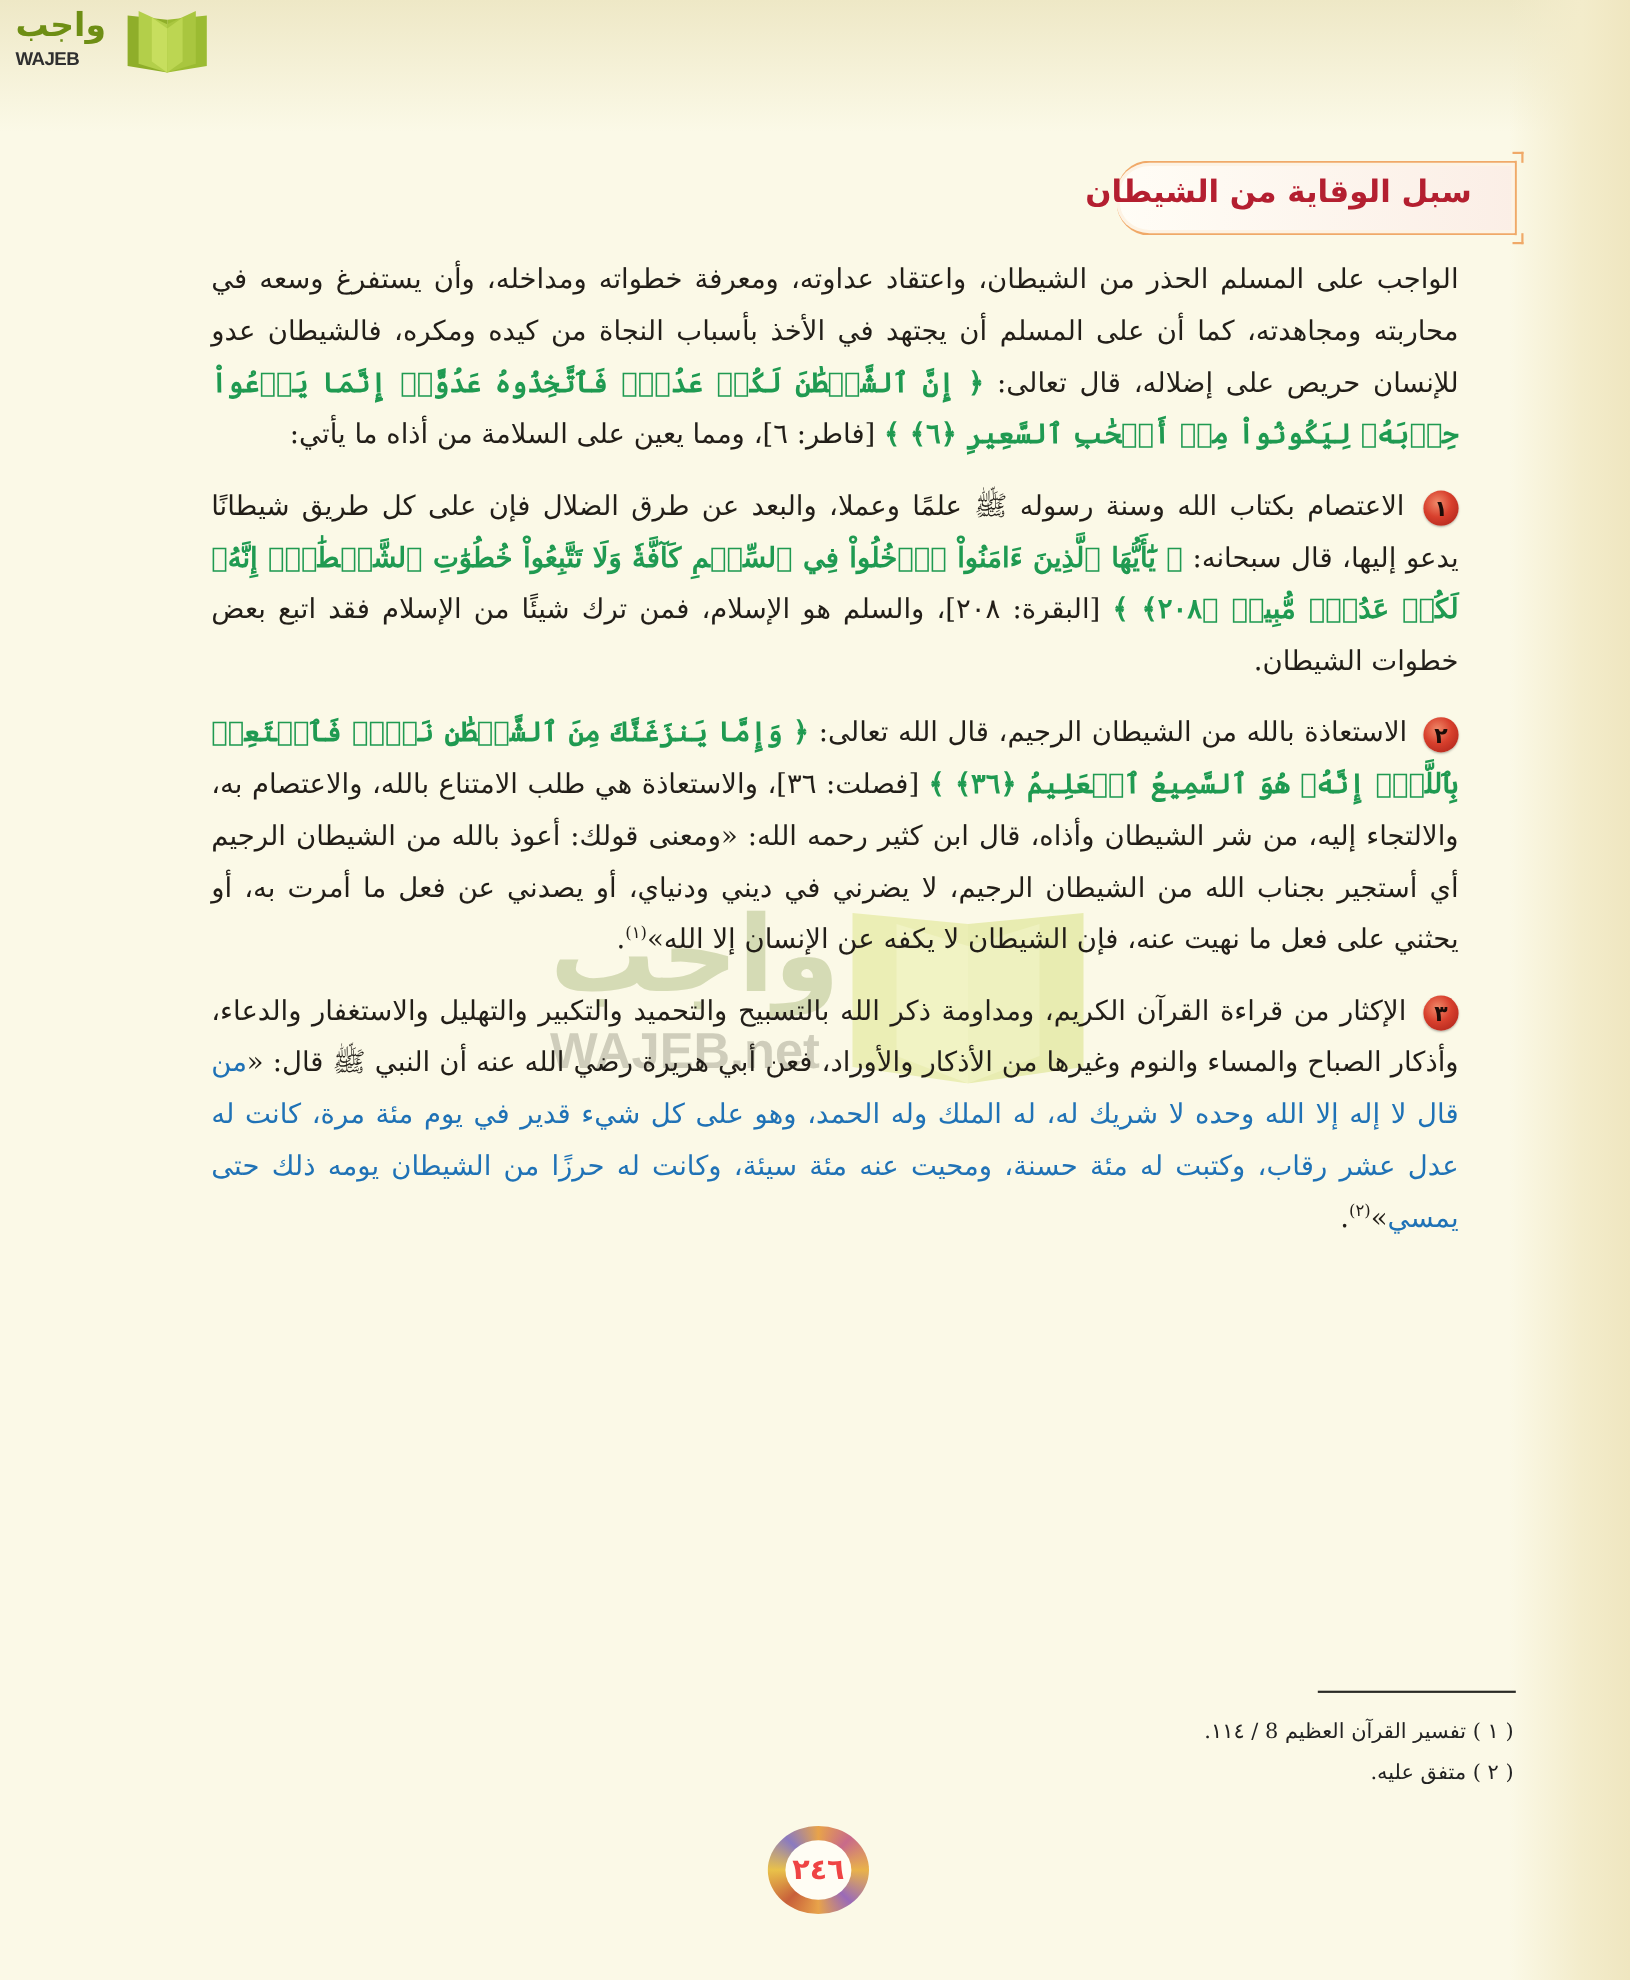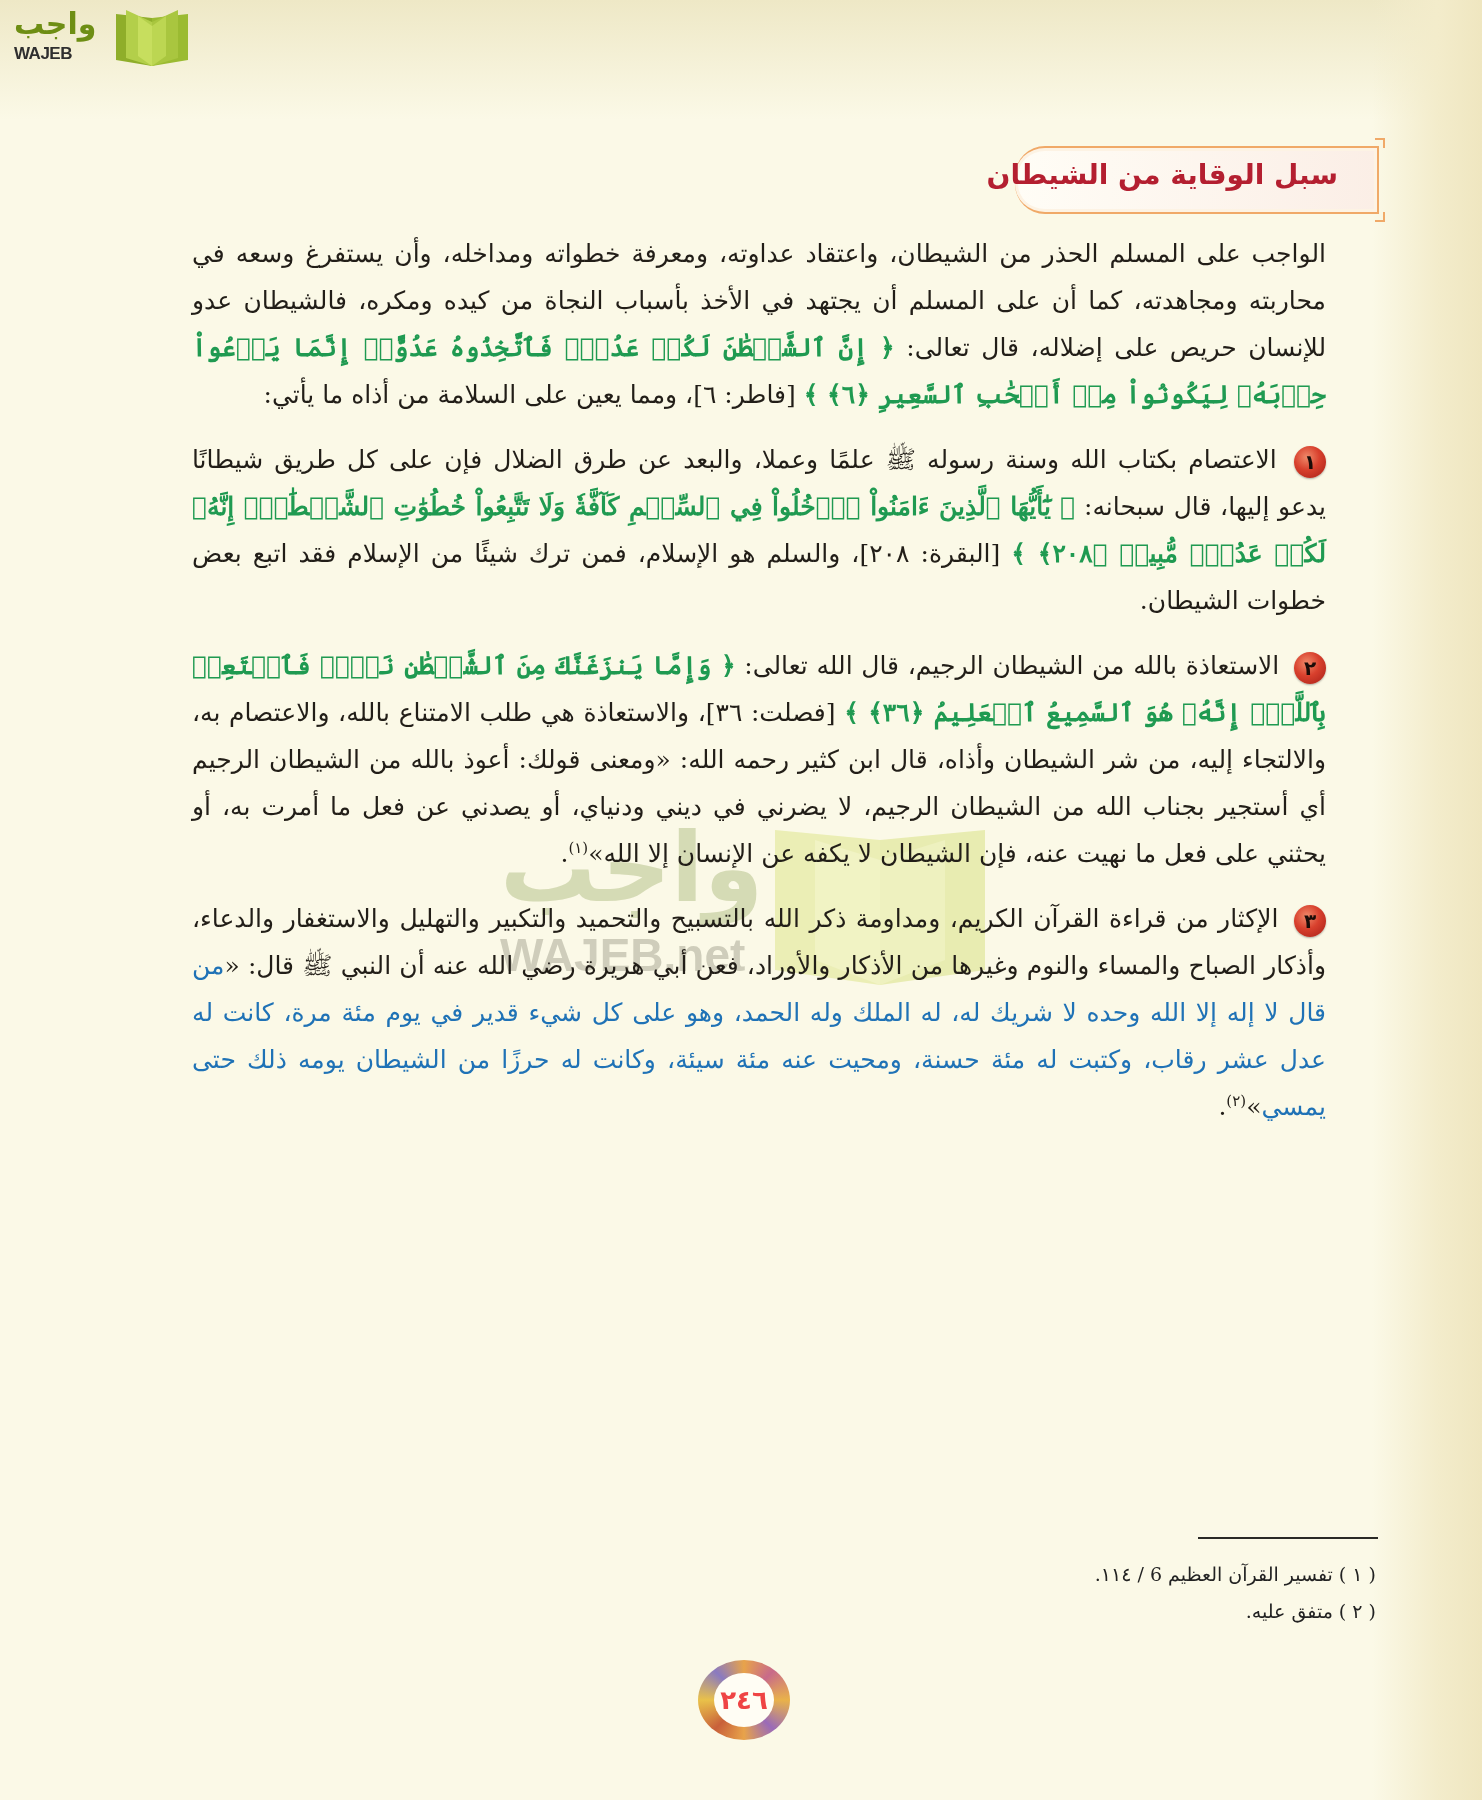--- a/index.html
+++ b/index.html
@@ -147,19 +147,19 @@
 
   <p class="para item">
     <span class="bullet">٣</span>
     <span>الإكثار من قراءة القرآن الكريم، ومداومة ذكر الله بالتسبيح والتحميد والتكبير والتهليل والاستغفار والدعاء، وأذكار الصباح والمساء والنوم وغيرها من الأذكار والأوراد، فعن أبي هريرة رضي الله عنه أن النبي ﷺ قال: «</span><span class="hadith">من قال لا إله إلا الله وحده لا شريك له، له الملك وله الحمد، وهو على كل شيء قدير في يوم مئة مرة، كانت له عدل عشر رقاب، وكتبت له مئة حسنة، ومحيت عنه مئة سيئة، وكانت له حرزًا من الشيطان يومه ذلك حتى يمسي</span><span>»</span><span class="sup">(٢)</span><span>.</span>
   </p>
 
 </div>
 
 <div class="fn-rule"></div>
 <div class="footnotes">
-  <div>( ١ ) تفسير القرآن العظيم 6 / ١١٤.</div>
+  <div>( ١ ) تفسير القرآن العظيم 8 / ١١٤.</div>
   <div>( ٢ ) متفق عليه.</div>
 </div>
 
 <div class="page-num">
   <div class="page-num-inner">٢٤٦</div>
 </div>
 
 </body></html>

